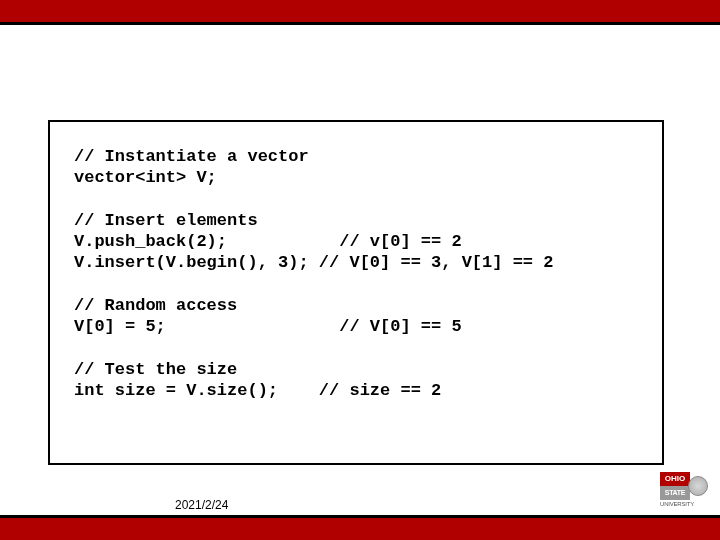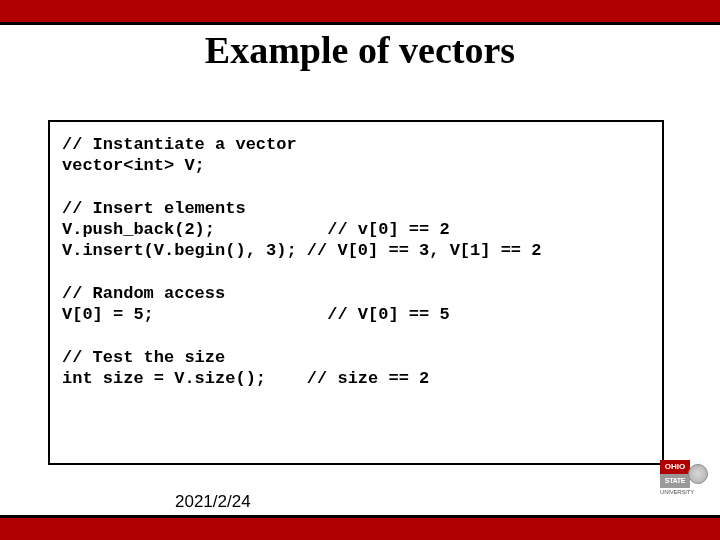--- a/index.html
+++ b/index.html
@@ -42,57 +42,57 @@
     top: 120px;
     left: 48px;
     width: 616px;
     height: 345px;
     border: 2px solid #000;
     box-sizing: border-box;
     padding: 12px 12px 12px 12px;
     background: #fff;
   }
   .code-box pre {
-    margin: 0;
+    margin: 12px;
     font-family: "Courier New", Courier, monospace;
     font-weight: bold;
     font-size: 17px;
     line-height: 1.25;
     color: #000;
     white-space: pre;
   }
   .bottom-band {
     position: absolute;
     bottom: 0;
     left: 0;
     width: 720px;
     height: 22px;
     background: #b00000;
     border-top: 3px solid #000;
   }
   .footer-date {
     position: absolute;
     bottom: 28px;
     left: 175px;
-    font-size: 17px;
+    font-size: 12px;
     font-family: Arial, sans-serif;
     color: #000;
   }
   .footer-copy {
     position: absolute;
     bottom: 28px;
     left: 305px;
     font-size: 11px;
     font-family: Arial, sans-serif;
     color: #000;
   }
   .logo {
     position: absolute;
     right: 12px;
-    bottom: 40px;
+    bottom: 28px;
     width: 48px;
     height: 40px;
   }
   .logo .box1 {
     position: absolute;
     left: 0; top: 0; width: 30px; height: 14px;
     background: #b00000;
     color: #fff;
     font: bold 8px/14px Arial, sans-serif;
     text-align: center;
@@ -122,21 +122,20 @@
     letter-spacing: -0.2px;
   }
 </style>
 </head>
 <body>
 
 <div class="slide">
 
   <div class="top-band"></div>
 
-  <div class="title">Example of vectors</div>
 
   <div class="code-box">
     <pre>// Instantiate a vector
 vector&lt;int&gt; V;
 
 // Insert elements
 V.push_back(2);           // v[0] == 2
 V.insert(V.begin(), 3); // V[0] == 3, V[1] == 2
 
 // Random access

